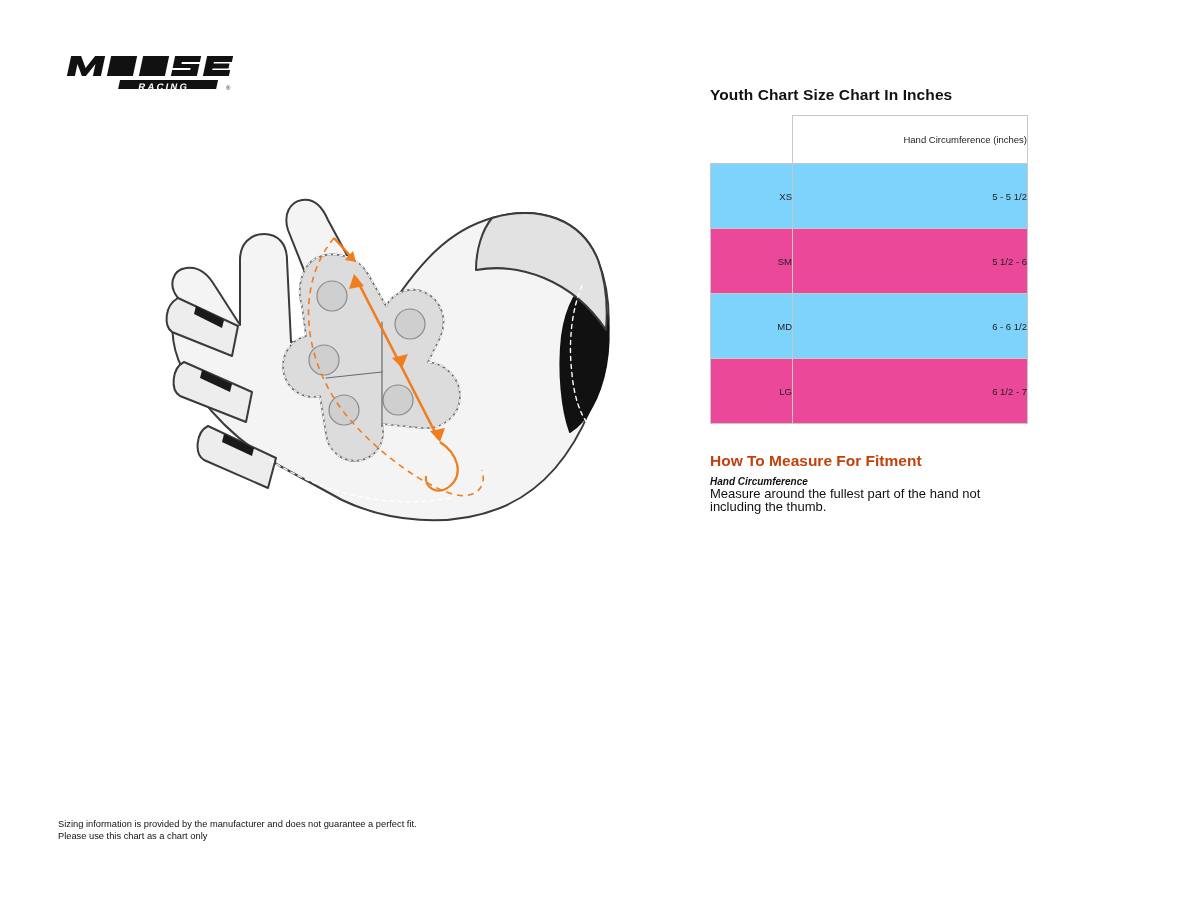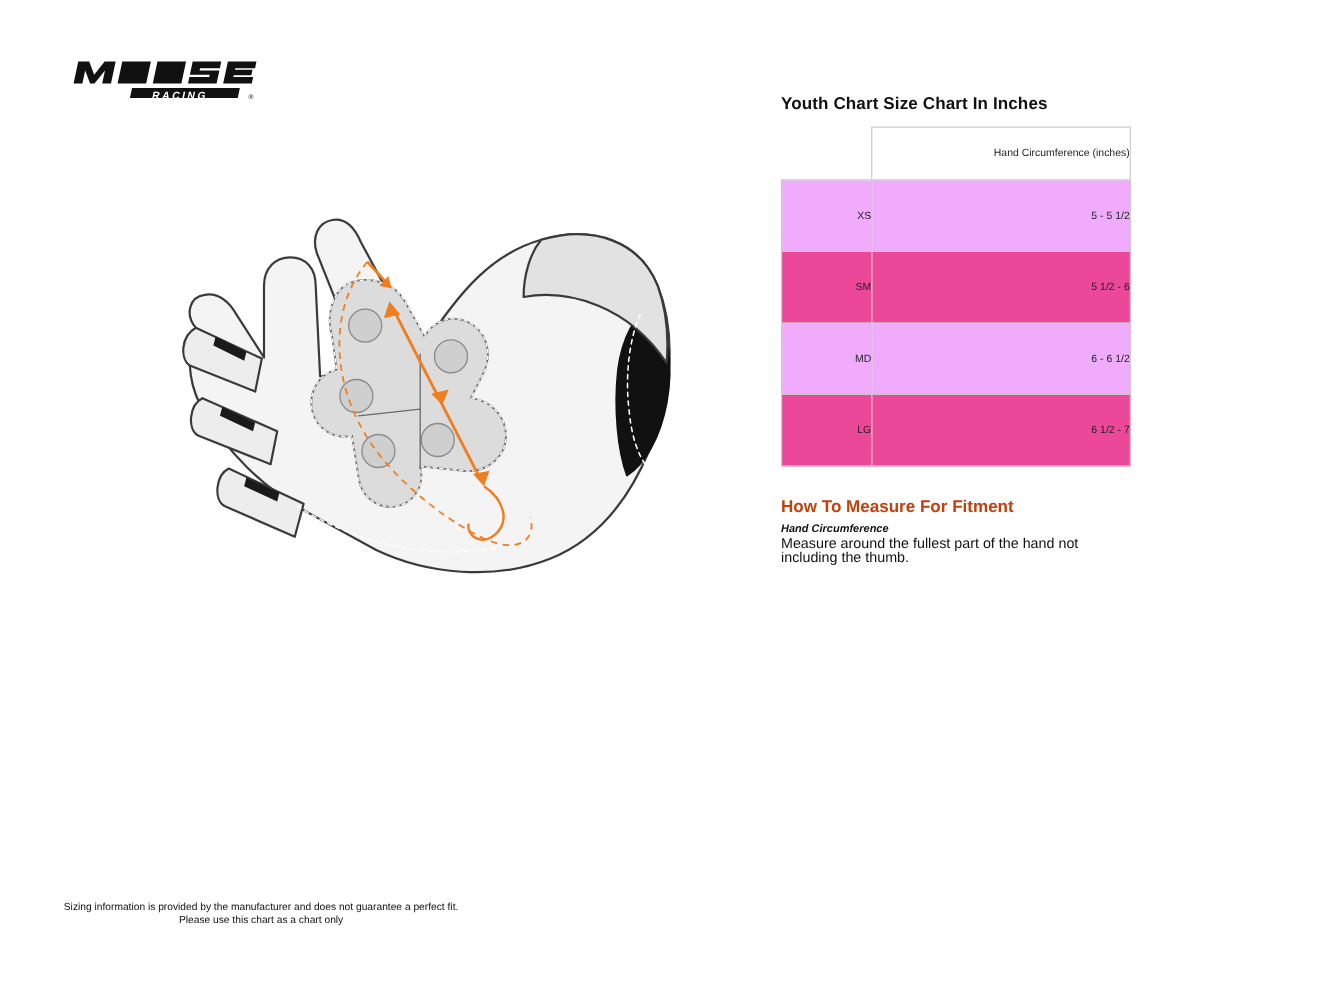--- a/index.html
+++ b/index.html
@@ -72,21 +72,21 @@
   }
   table.size-table thead th.blank {
     border-left: none;
     border-top: none;
     border-bottom: none;
     background: #fff;
   }
   table.size-table tbody td {
     height: 64px;
   }
-  tr.shaded td { background: #f0abfc; margin-top: 44px; }
+  tr.shaded td { background: #7dd3fc; margin-top: 44px; }
   tr.plain td  { background: #ec4899; }
 
   
   #measure-title {
     font-size: 15.5px;
     font-weight: bold;
     color: #c2410c;
     margin: 28px 0 6px 0;
   }
   #measure-sub {
@@ -106,21 +106,21 @@
 
   
   #footer {
     position: absolute;
     left: 58px;
     top: 818px;
     font-size: 9.3px;
     line-height: 12px;
     color: #111;
   }
-  #footer div { white-space: nowrap; text-align: center; }
+  #footer div { white-space: nowrap; }
 </style>
 </head>
 <body>
 
 <div id="logo">
   <svg width="190" height="45" viewBox="0 0 190 45" xmlns="http://www.w3.org/2000/svg">
     <g fill="#111111">
 
       <g transform="skewX(-12)">
 

